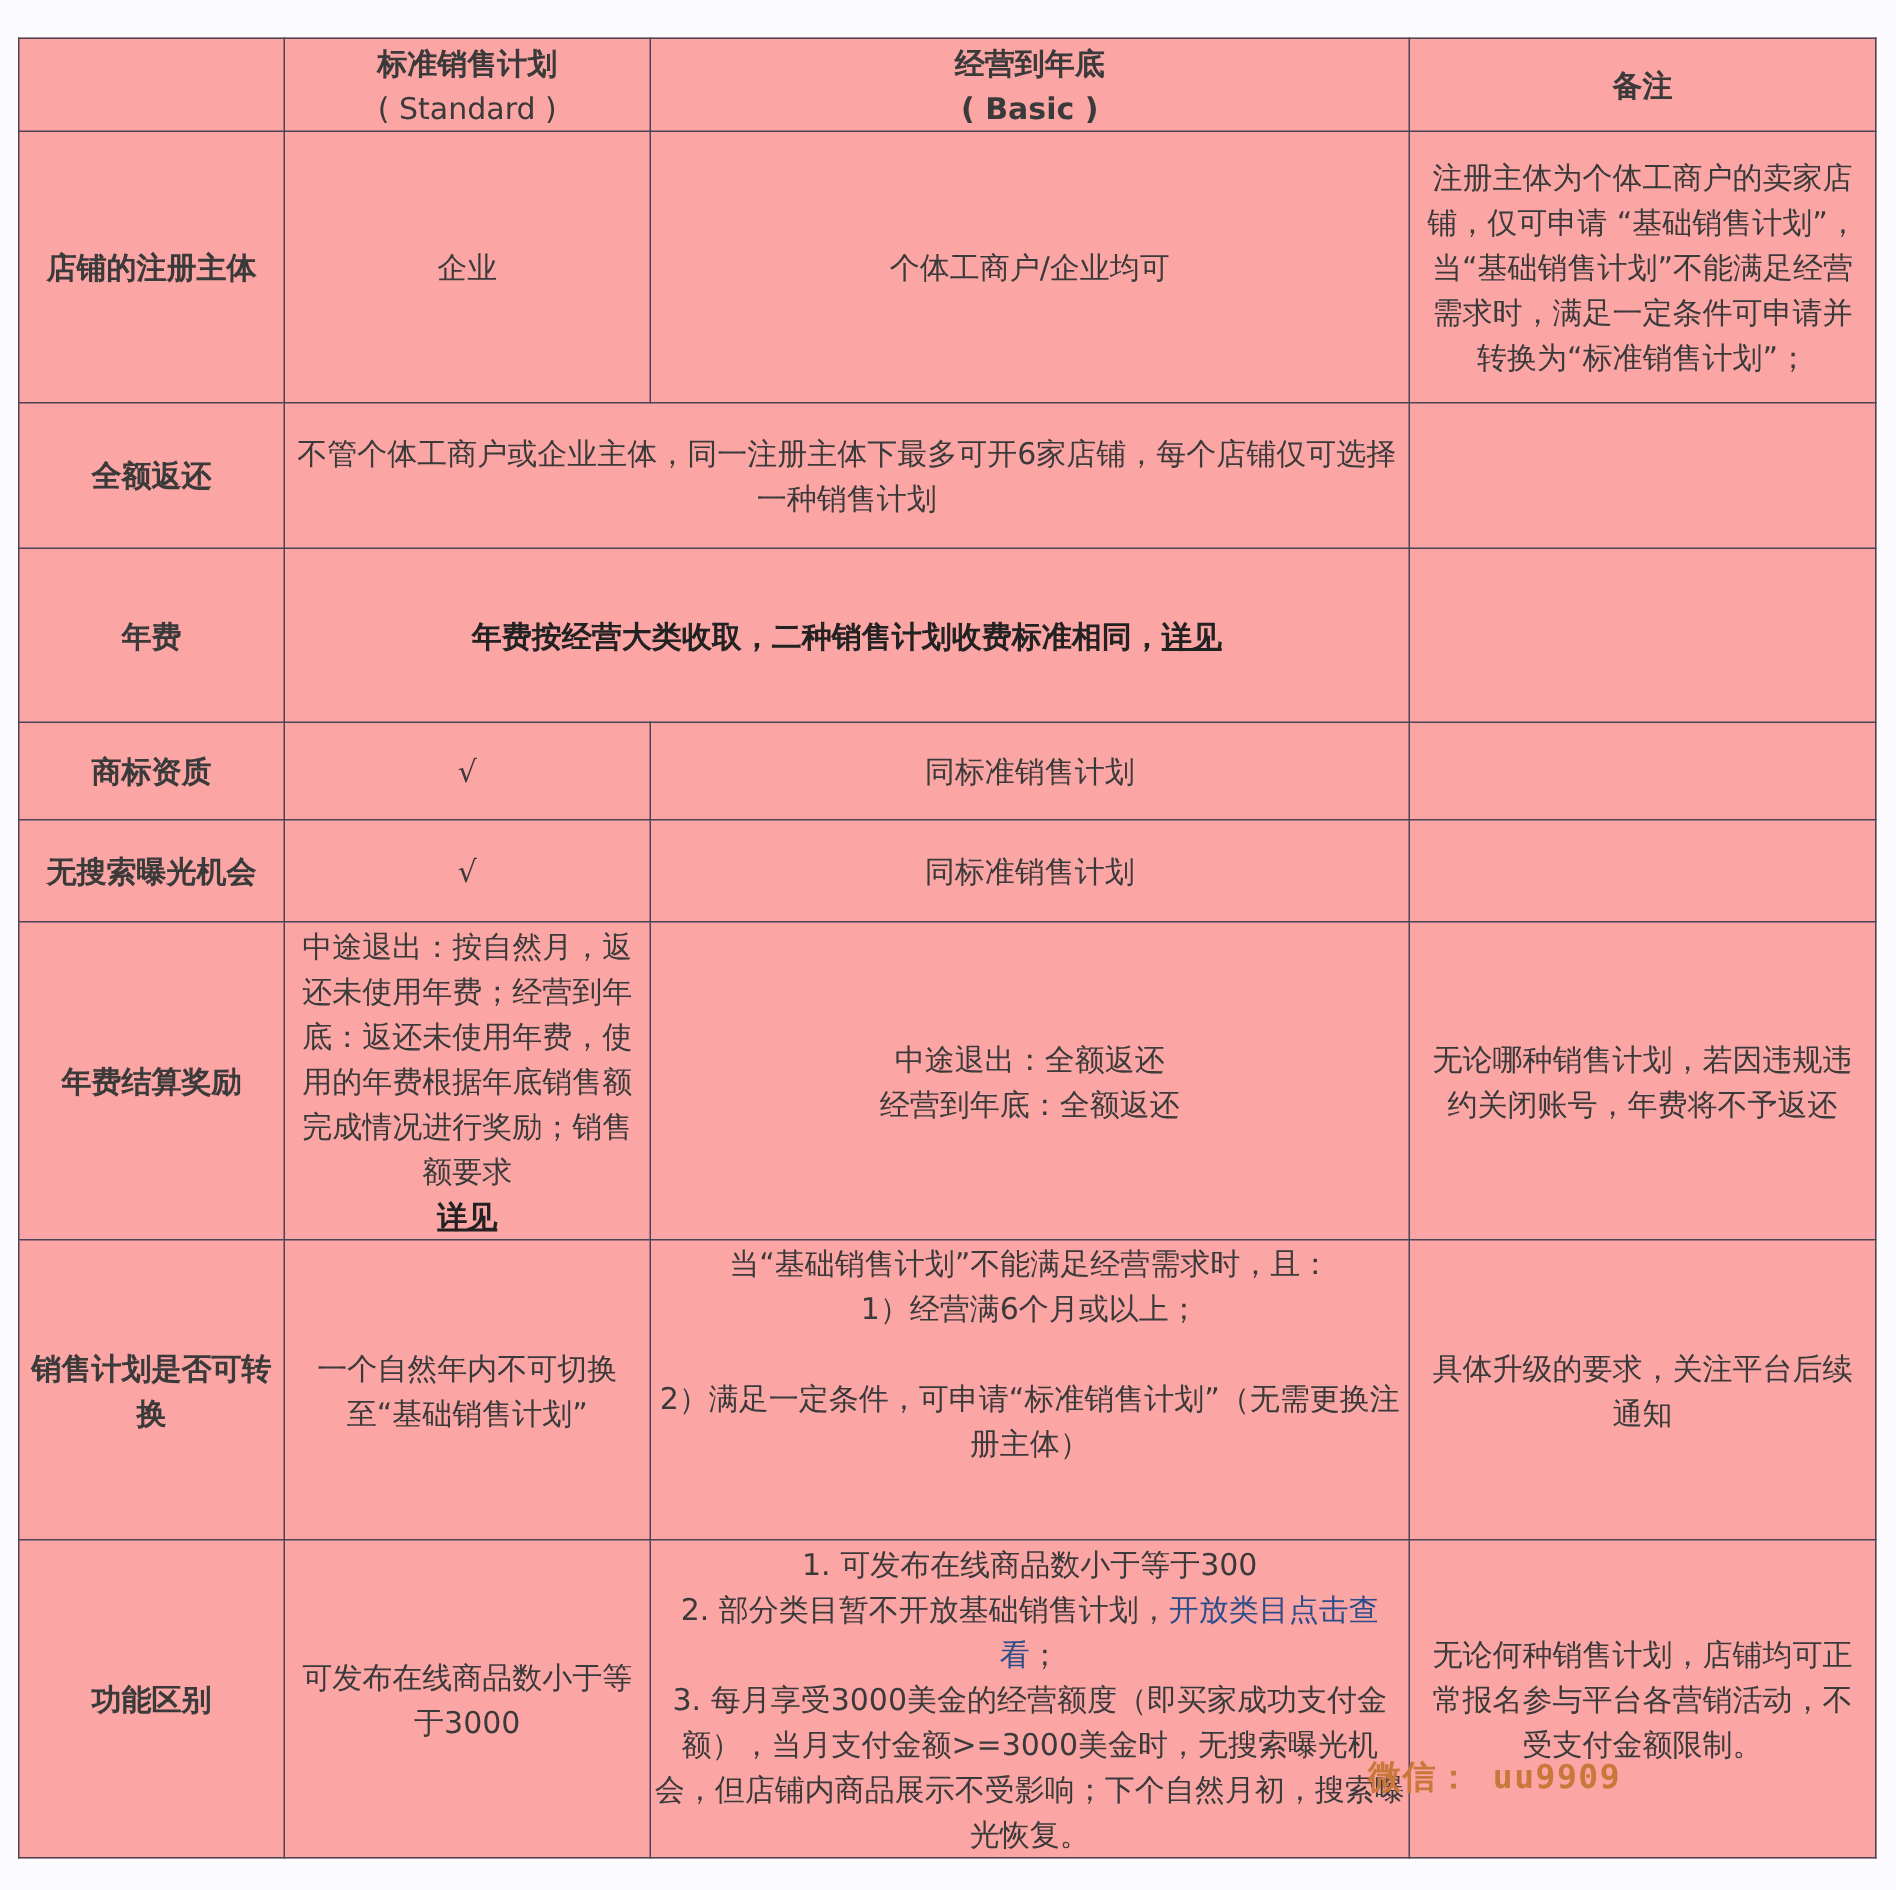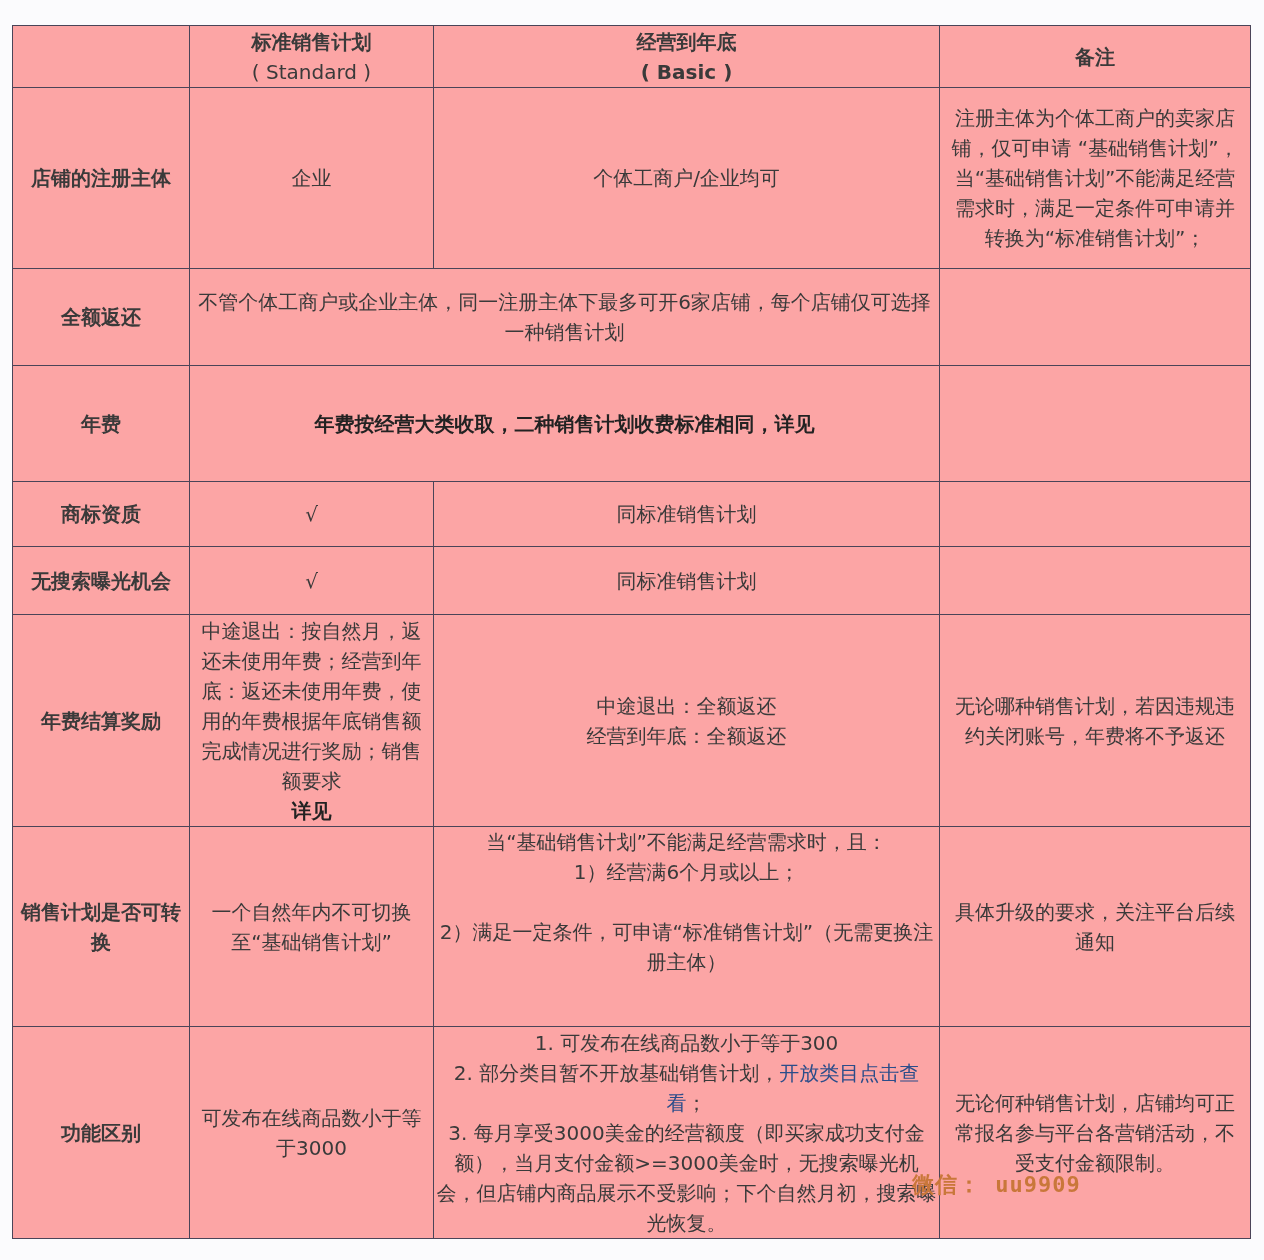--- a/index.html
+++ b/index.html
@@ -6,21 +6,21 @@
   body { width: 1264px; height: 1260px; position: relative; overflow: hidden;
          font-family: "DejaVu Sans", "Liberation Sans", sans-serif; color: #333; }
   table.cmp { position: absolute; left: 12px; top: 25px; width: 1238px;
               border-collapse: collapse; table-layout: fixed; background: #fca5a5; }
   table.cmp td { border: 1.5px solid #4a4458; font-size: 20px; line-height: 30px;
                  padding: 0 2px; vertical-align: middle; text-align: center; color: #3a3a3a; }
   .hdr td { font-weight: bold; color: #3a3a3a; }
   .rowlabel { font-weight: bold; color: #3a3a3a; }
   .left { text-align: right; }
   .bold { font-weight: bold; color: #222; }
-  .link-ul { font-weight: bold; color: #222; margin-top: 12px; }
+  .link-ul { text-decoration: underline; font-weight: bold; color: #222; margin-top: 12px; }
   .link-blue { color: #2b4d8a; }
   .watermark { position: absolute; left: 912px; top: 1170px; font-size: 22px;
                font-weight: bold; color: #c9773a; letter-spacing: 1px;
                font-family: "DejaVu Sans Mono", monospace; }
   .blockline { display: block; }
 </style>
 </head>
 <body>
 
 <table class="cmp">

